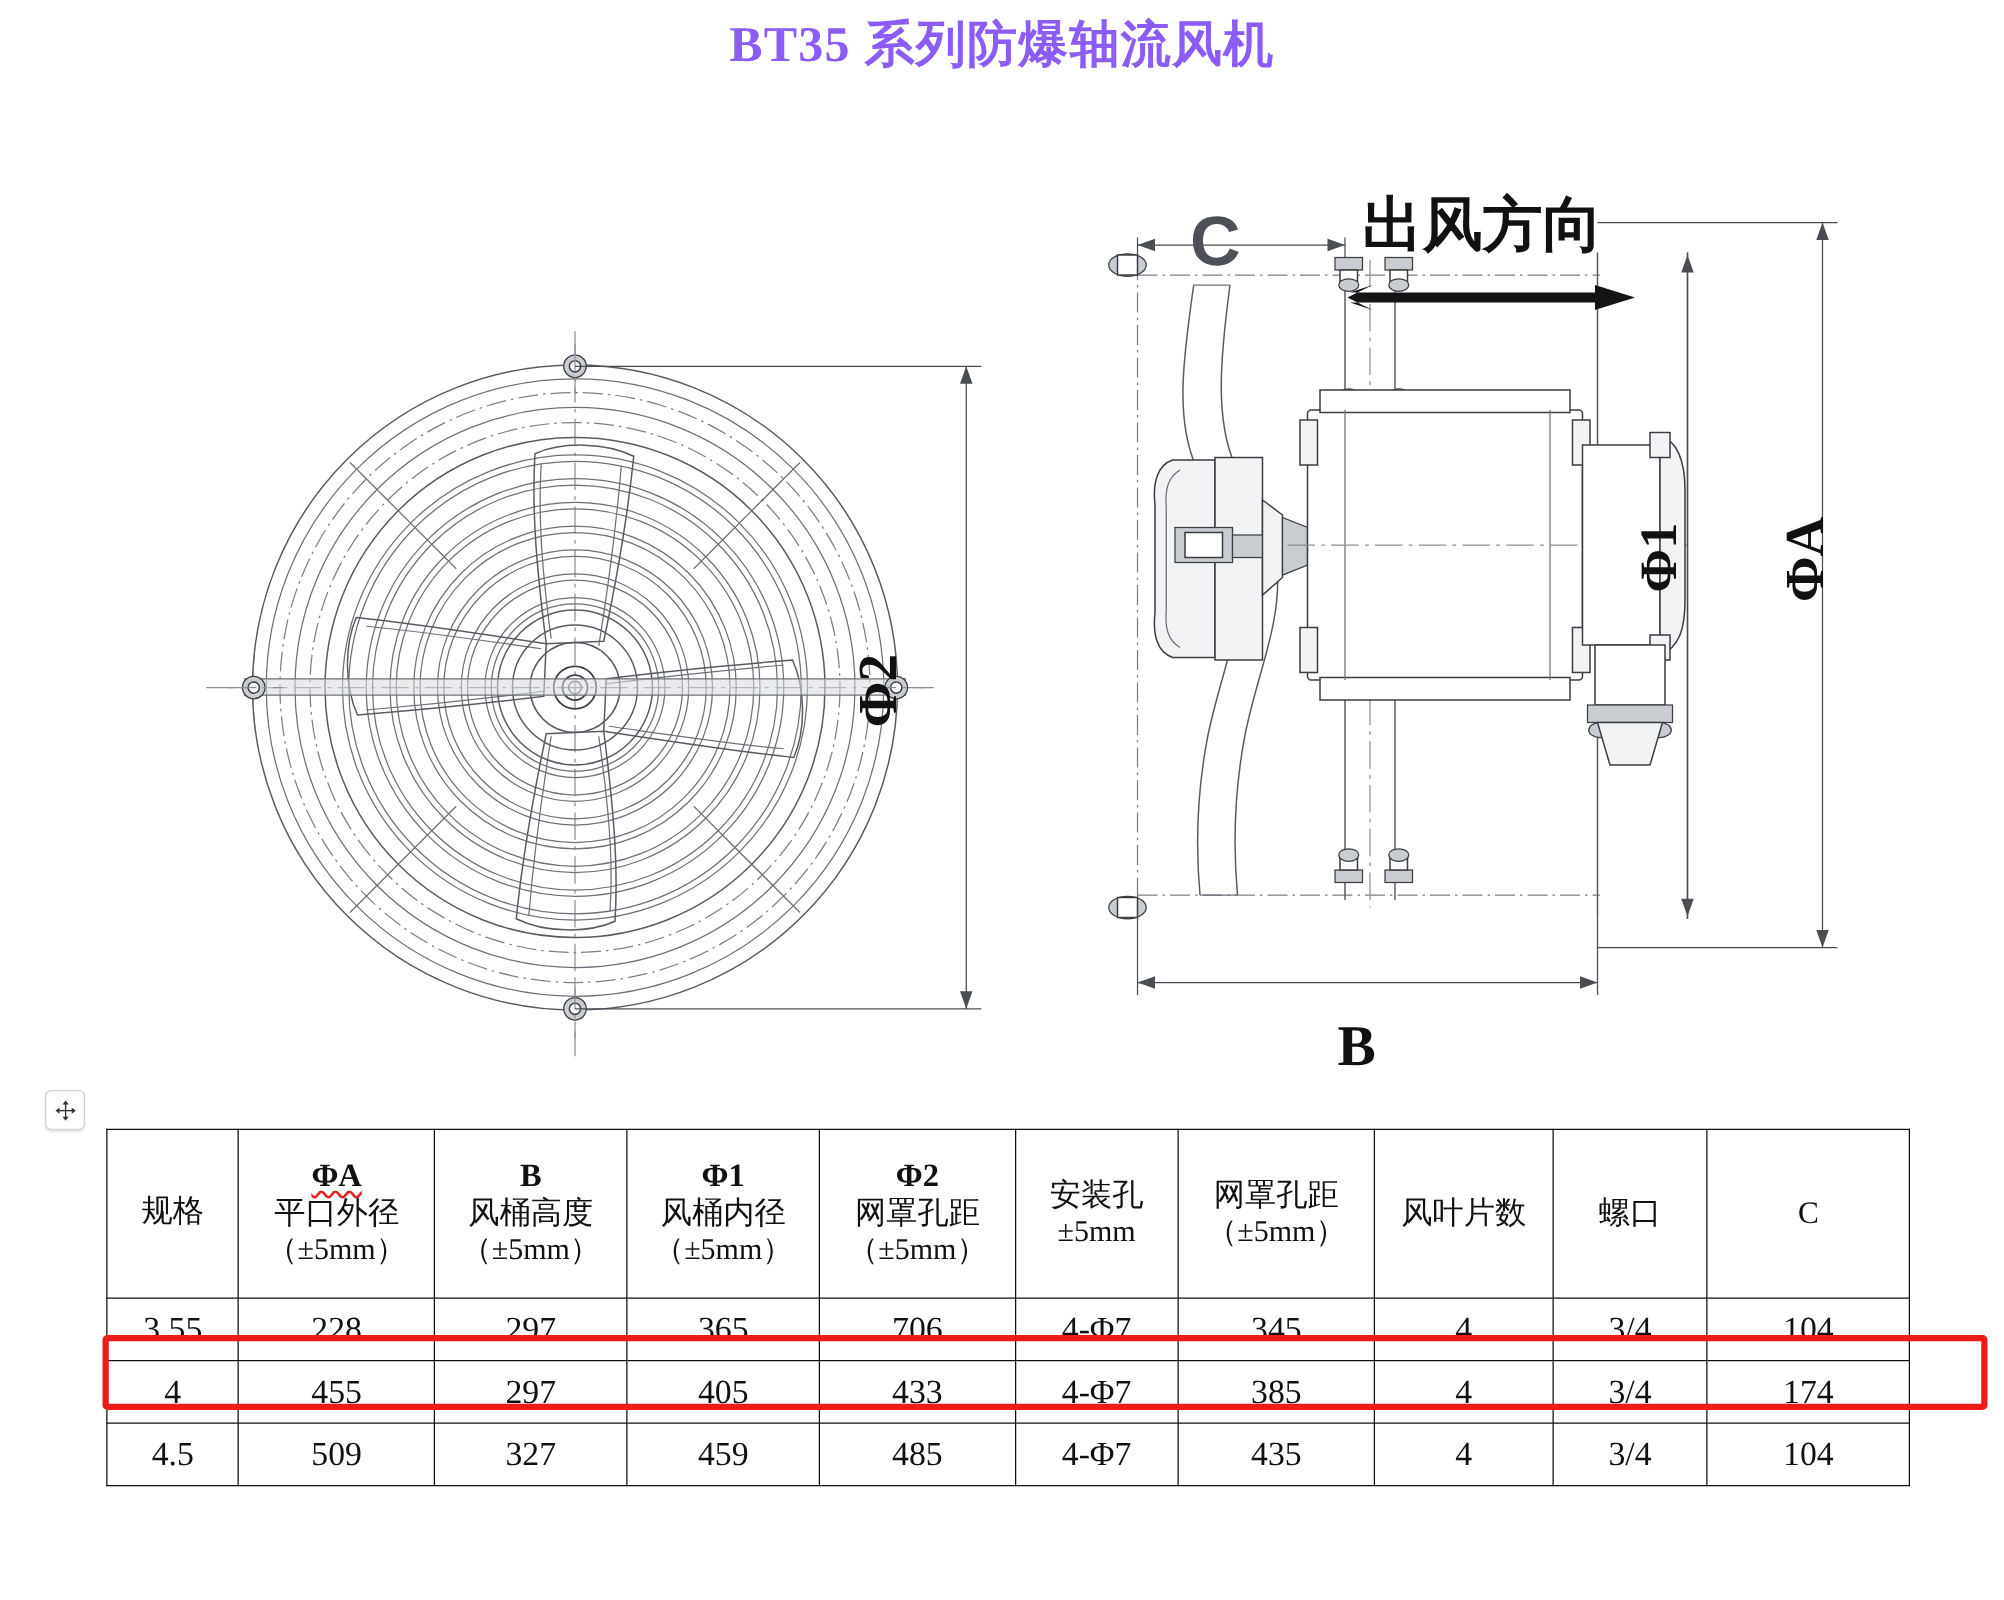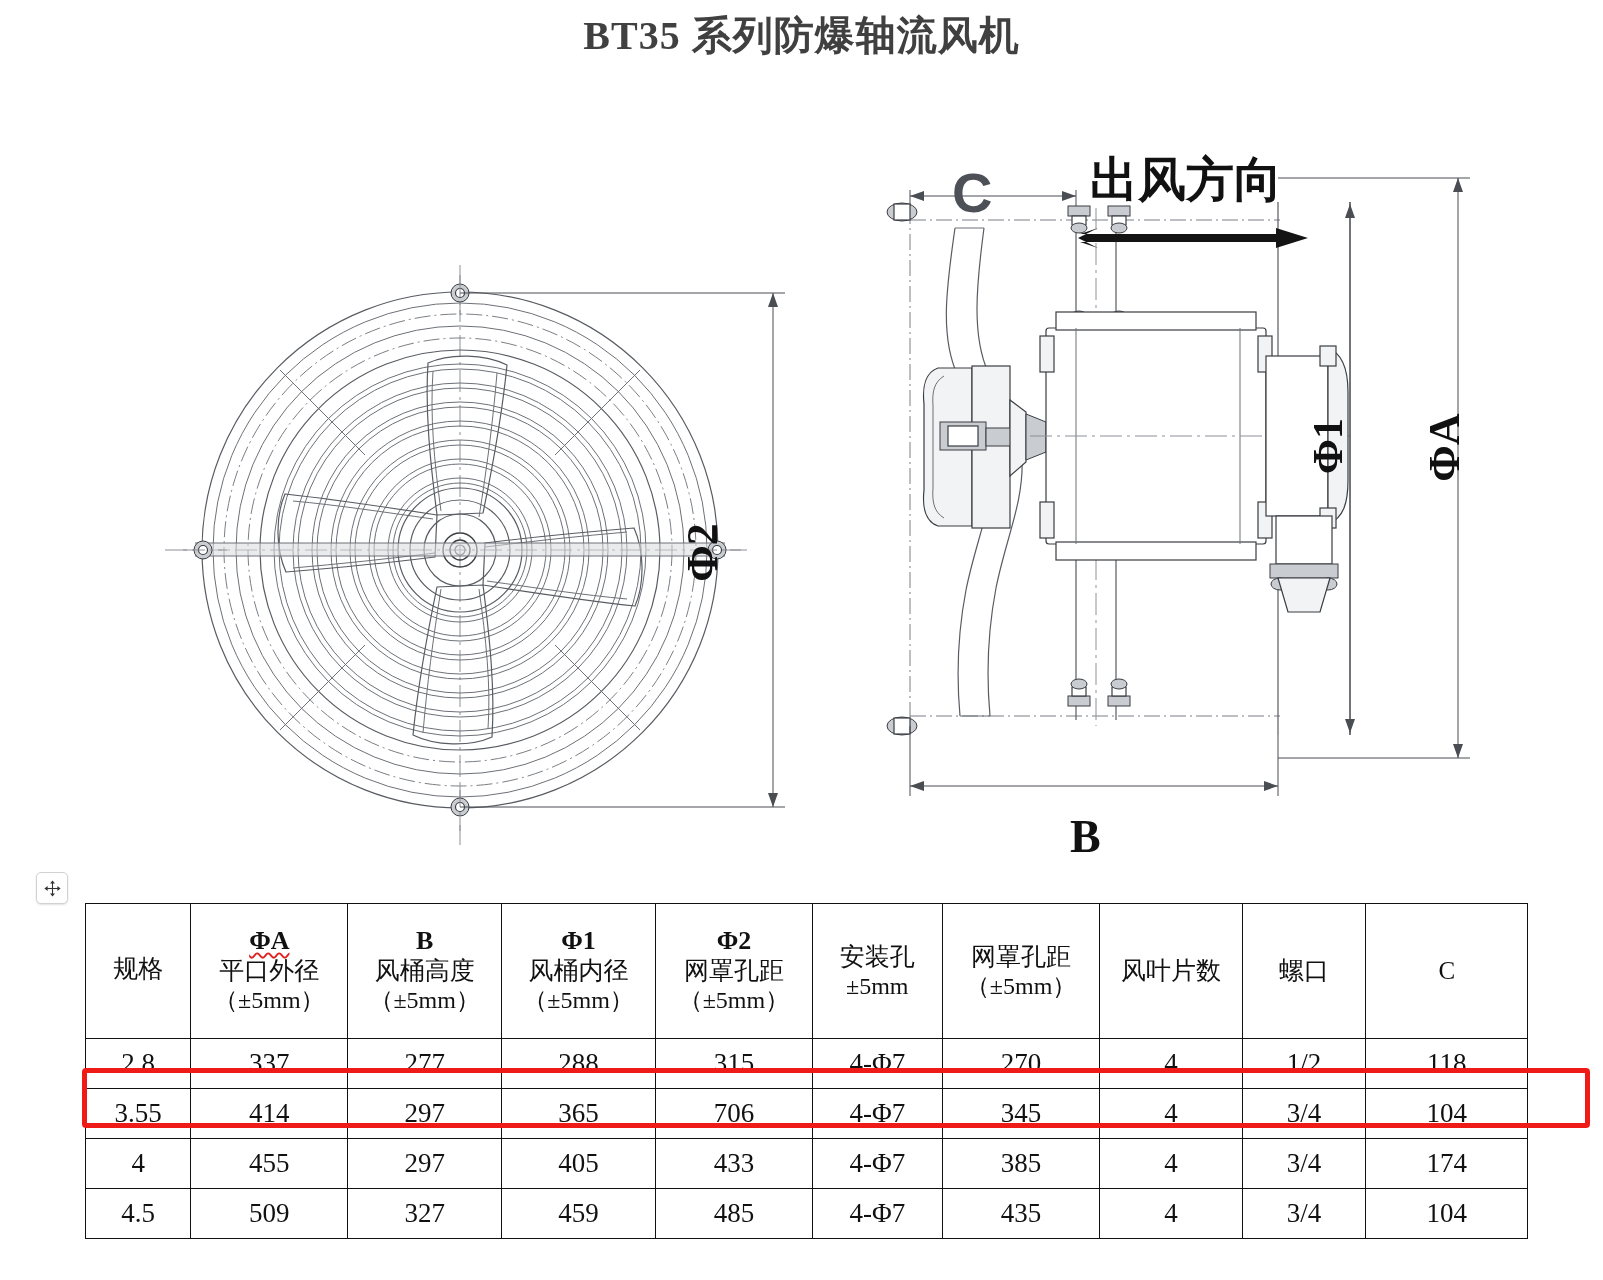--- a/index.html
+++ b/index.html
@@ -14,21 +14,21 @@
   .page{position:relative;width:1603px;height:1280px;}
 
   
   .title{
     position:absolute;left:0;top:8px;width:1603px;
     text-align:center;
     font-family:"Liberation Serif", serif;
     font-weight:bold;
     font-size:40px;
     letter-spacing:1px;
-    color:#404040;
+    color:#8b5cf6;
   }
 
   
   .drawings{position:absolute;left:0;top:90px;width:1603px;height:760px;}
   .front-view{position:absolute;left:175px;top:185px;width:580px;height:560px;}
   .side-view{position:absolute;left:880px;top:70px;width:620px;height:690px;}
 
   svg{display:block;overflow:visible;}
   .thin{fill:none;stroke:#6d7177;stroke-width:1;}
   .thin2{fill:none;stroke:#585c62;stroke-width:1.2;}
@@ -420,34 +420,22 @@
         <th class="c8">
           <span class="hd-cn">螺口</span>
         </th>
         <th class="c9">
           <span class="hd-cn">C</span>
         </th>
       </tr>
     </thead>
     <tbody>
       <tr>
-        <td>2.8</td>
-        <td>337</td>
-        <td>277</td>
-        <td>288</td>
-        <td>315</td>
-        <td>4-Φ7</td>
-        <td>270</td>
-        <td>4</td>
-        <td>1/2</td>
-        <td>118</td>
-      </tr>
-      <tr>
         <td>3.55</td>
-        <td>414</td>
+        <td>228</td>
         <td>297</td>
         <td>365</td>
         <td>706</td>
         <td>4-Φ7</td>
         <td>345</td>
         <td>4</td>
         <td>3/4</td>
         <td>104</td>
       </tr>
       <tr>

